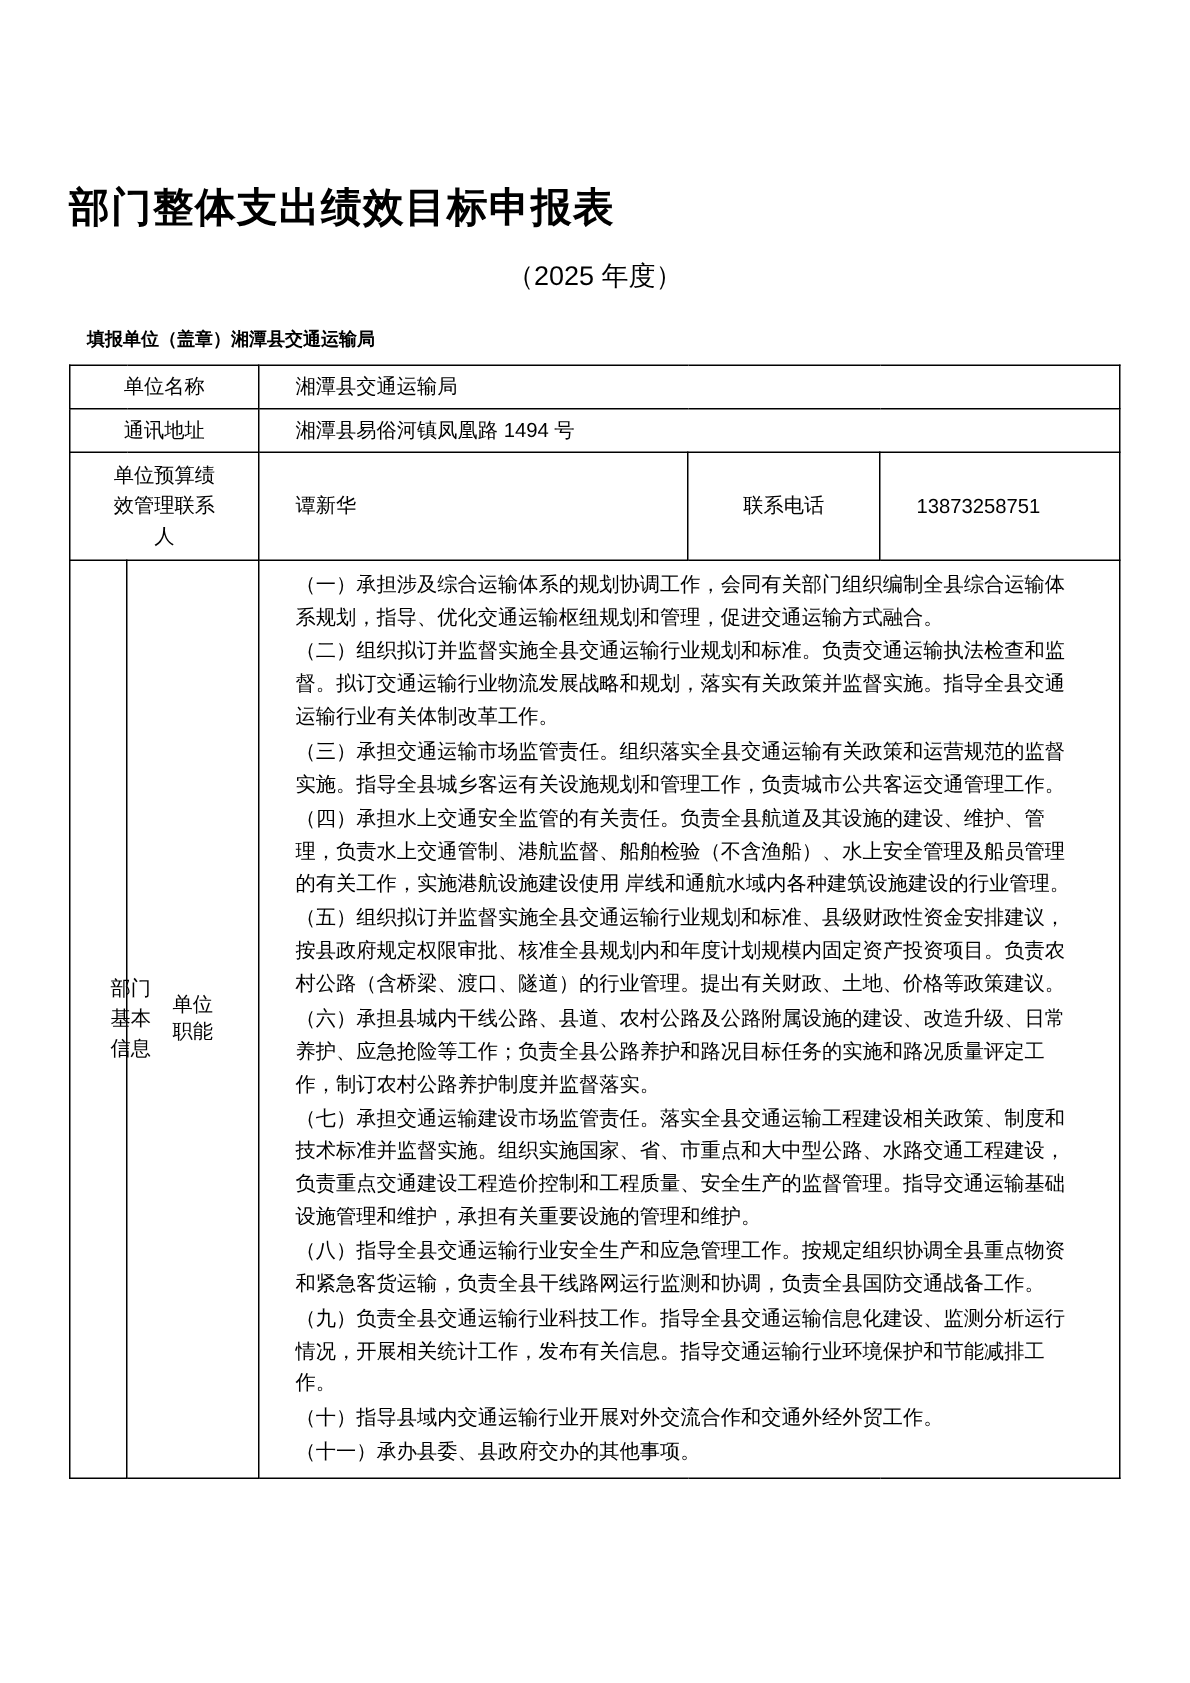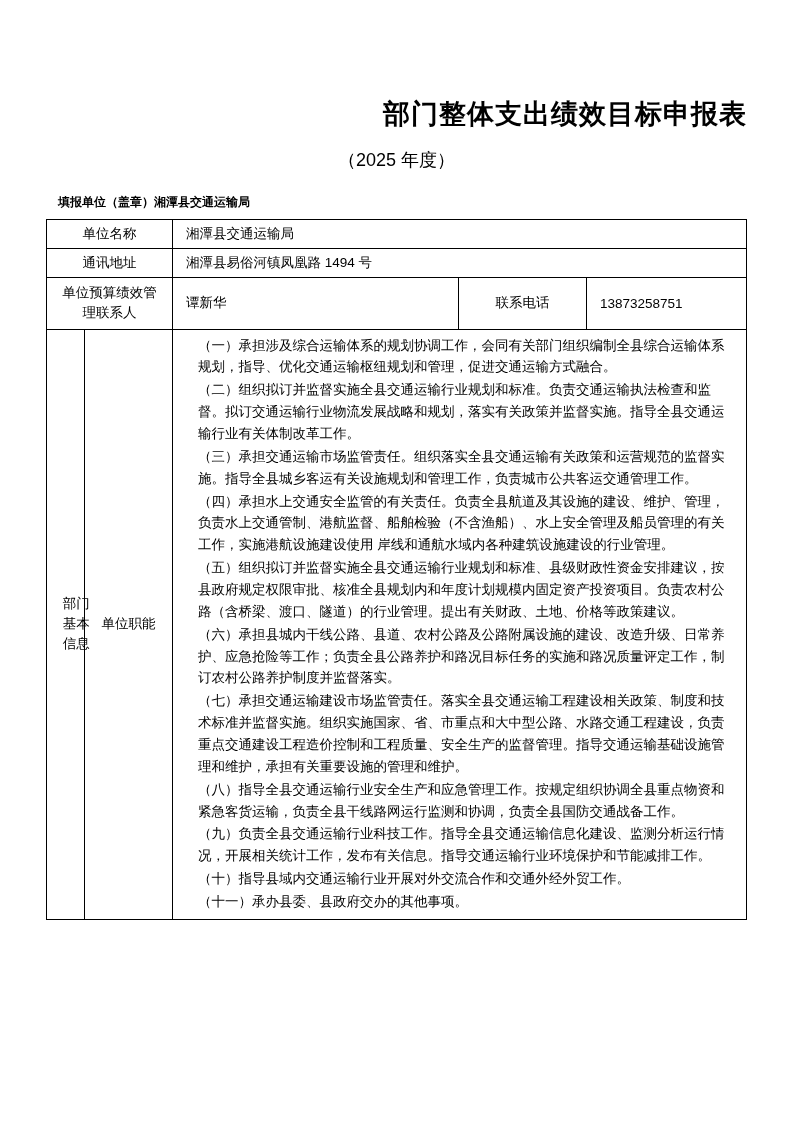--- a/index.html
+++ b/index.html
@@ -16,25 +16,25 @@
     overflow: hidden;
   }
   .page {
     width: 793px;
     height: 1122px;
     box-sizing: border-box;
     padding: 0 46px;
     position: relative;
   }
   .doc-title {
-    text-align: right;
+    text-align: left;
     font-size: 27px;
     font-weight: bold;
     letter-spacing: 1px;
-    margin-top: 96px;
+    margin-top: 120px;
     font-family: "Liberation Sans", "DejaVu Sans", sans-serif;
   }
   .doc-subtitle {
     text-align: center;
     font-size: 18px;
     font-weight: normal;
     margin-top: 16px;
     font-family: "Liberation Sans", "DejaVu Sans", sans-serif;
   }
   .filler-line {
@@ -46,21 +46,21 @@
   }
   table.main {
     margin-top: 8px;
     border-collapse: collapse;
     width: 700px;
     table-layout: fixed;
   }
   table.main td {
     border: 1px solid #000000;
     vertical-align: middle;
-    padding: 5px 13px;
+    padding: 5px 24px;
     font-size: 13.5px;
     font-family: "Liberation Sans", "DejaVu Sans", sans-serif;
   }
   .lbl {
     text-align: center;
     font-weight: normal;
   }
   .ctr {
     text-align: left;
   }
@@ -75,22 +75,23 @@
     text-align: center;
     width: 88px;
   }
   .duties {
     text-align: left;
     line-height: 1.62;
     font-size: 12.6px;
     padding: 6px 8px 8px 8px;
   }
   .duties p {
-    margin: 0 0 1px 12px;
+    margin: 0 0 1px 0;
     text-indent: 0;
+    font-family: Liberation Serif, serif;
   }
   .nowrap-cell {
     white-space: nowrap;
   }
 </style>
 </head>
 <body>
 
 <div class="page">
 

